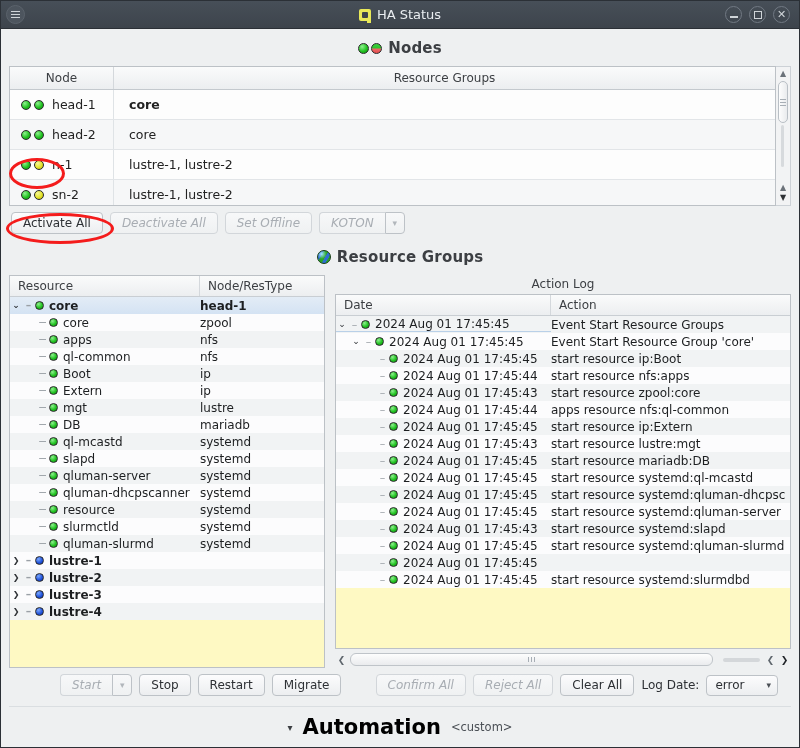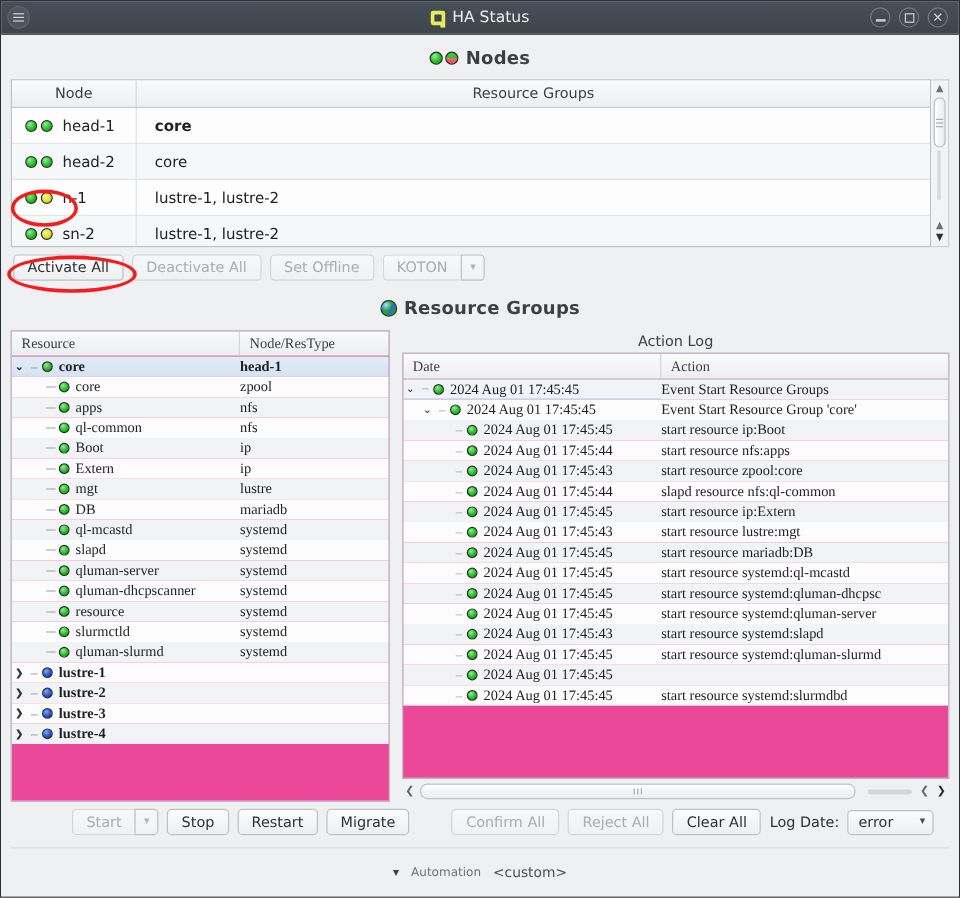--- a/index.html
+++ b/index.html
@@ -168,21 +168,21 @@
   .btnrow { display: flex; align-items: center; gap: 7px; padding: 6px 2px 4px 2px; }
   .btn {
     height: 22px; padding: 0 11px;
     border: 1px solid #bdc2c7; border-radius: 4px;
     background: linear-gradient(to bottom,#fcfcfd 0%,#eceef0 100%);
     font-size: 12px; color: #2d3034;
     display: flex; align-items: center; justify-content: center;
     cursor: pointer; white-space: nowrap;
     font-family: "DejaVu Sans", sans-serif;
   }
-  .btn.disabled { color: #a8adb3; background: linear-gradient(to bottom,#f7f8f9,#eff1f2); border-color:#d2d6da; cursor: default;}
+  .btn.disabled { color: #a8adb3; background: linear-gradient(to bottom,#f7f8f9,#eff1f2); border-color:#d2d6da; cursor: default; font-style: italic;}
   .btn-split { display: flex; }
   .btn-split .btn { border-top-right-radius: 0; border-bottom-right-radius: 0; border-right: none; }
   .btn-split .arrowbtn {
     width: 20px; height: 22px;
     border: 1px solid #bdc2c7; border-top-left-radius: 0; border-bottom-left-radius: 0;
     border-radius: 0 4px 4px 0;
     background: linear-gradient(to bottom,#fcfcfd 0%,#eceef0 100%);
     display: flex; align-items: center; justify-content: center;
     font-size: 9px; color: #555b61; cursor: pointer;
   }
@@ -194,22 +194,22 @@
     padding-bottom: 2px;
   }
   .panel-left  { width: 316px; flex: 0 0 316px; display: flex; flex-direction: column; min-height: 0;}
   .panel-right { flex: 1 1 auto; display: flex; flex-direction: column; min-height: 0; justify-content: flex-end;}
   .panel-caption {
     text-align: center; font-size: 12px; color: #3c3f43;
     height: 19px; line-height: 19px;
   }
   .treeframe {
     flex: 1 1 auto; min-height: 0;
-    border: 1px solid #bcc1c6; background: #ec4899;
-    display: flex; flex-direction: column; overflow: hidden; font-family: Liberation Serif, serif;
+    border: 1px solid #bcc1c6; background: #fef9c3;
+    display: flex; flex-direction: column; overflow: hidden;
   }
   .tree-head {
     display: flex; height: 21px; flex: 0 0 21px;
     background: linear-gradient(to bottom,#fafbfb 0%, #eceef0 100%);
     border-bottom: 1px solid #c9ced3;
     font-size: 12px; color: #3c3f43;
   }
   .tree-head .th2 { display: flex; align-items: center; padding-left: 8px; }
   .tree-body { flex: 1 1 auto; overflow: hidden; position: relative; }
   .trow2 {
@@ -256,21 +256,21 @@
     background: #d4d7da; border-radius: 2px;
   }
 
   
   .sep { height: 1px; background: #dadee1; margin: 6px 0 0 0; }
   .automation {
     height: 40px; flex: 0 0 40px;
     display: flex; align-items: center; justify-content: center; gap: 10px;
   }
   .automation .chev { font-size: 10px; color: #3c3f43; }
-  .automation .ttl { font-size: 10px; font-weight: normal; color: #737373; }
+  .automation .ttl { font-size: 21px; font-weight: bold; color: #000000; }
   .automation .custom { font-size: 11.5px; color: #4a4f55; }
 
   .sel {
     height: 21px; padding: 0 6px 0 8px;
     border: 1px solid #bdc2c7; border-radius: 4px;
     background: linear-gradient(to bottom,#fcfcfd 0%,#eceef0 100%);
     font-size: 12px; color: #2d3034;
     display: flex; align-items: center; gap: 22px; cursor: pointer;
   }
   .sel .cv { font-size: 9px; color: #4a4f55; }
@@ -656,21 +656,21 @@
               </div>
               <div class="trow2">
                 <div class="l-c1">
                   <span class="indent" style="width: 14px;"></span>
                   <span class="indent" style="width: 14px;"></span>
                   <div class="twisty"></div>
                   <div class="elbow">–</div>
                   <span class="led sm green" style="width: 9px; height: 9px;"></span>
                   <span class="t-label">2024 Aug 01 17:45:44</span>
                 </div>
-                <div class="l-c2">slapd resource nfs:ql-common</div>
+                <div class="l-c2">apps resource nfs:ql-common</div>
               </div>
               <div class="trow2">
                 <div class="l-c1">
                   <span class="indent" style="width: 14px;"></span>
                   <span class="indent" style="width: 14px;"></span>
                   <div class="twisty"></div>
                   <div class="elbow">–</div>
                   <span class="led sm green" style="width: 9px; height: 9px;"></span>
                   <span class="t-label">2024 Aug 01 17:45:45</span>
                 </div>

